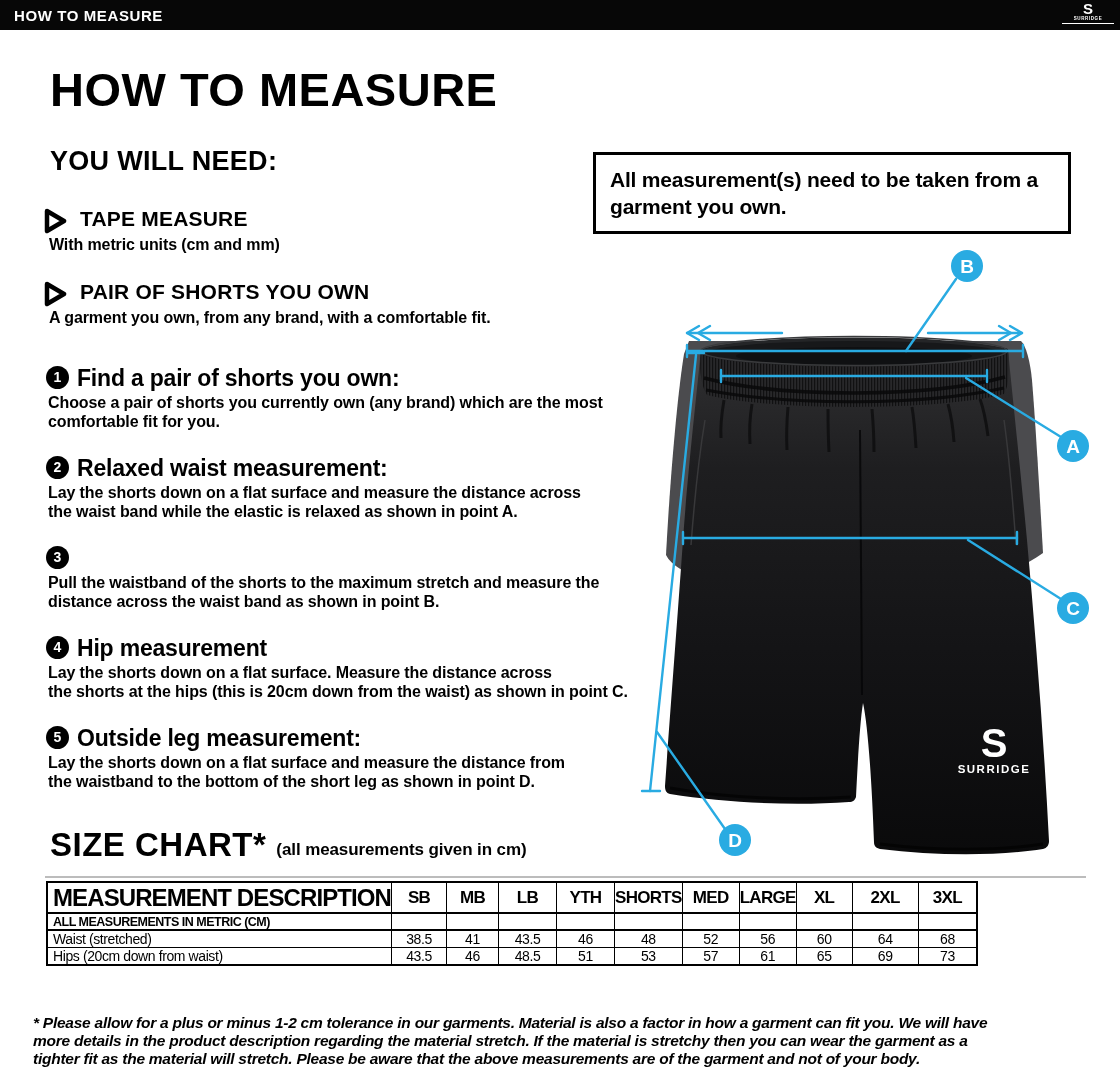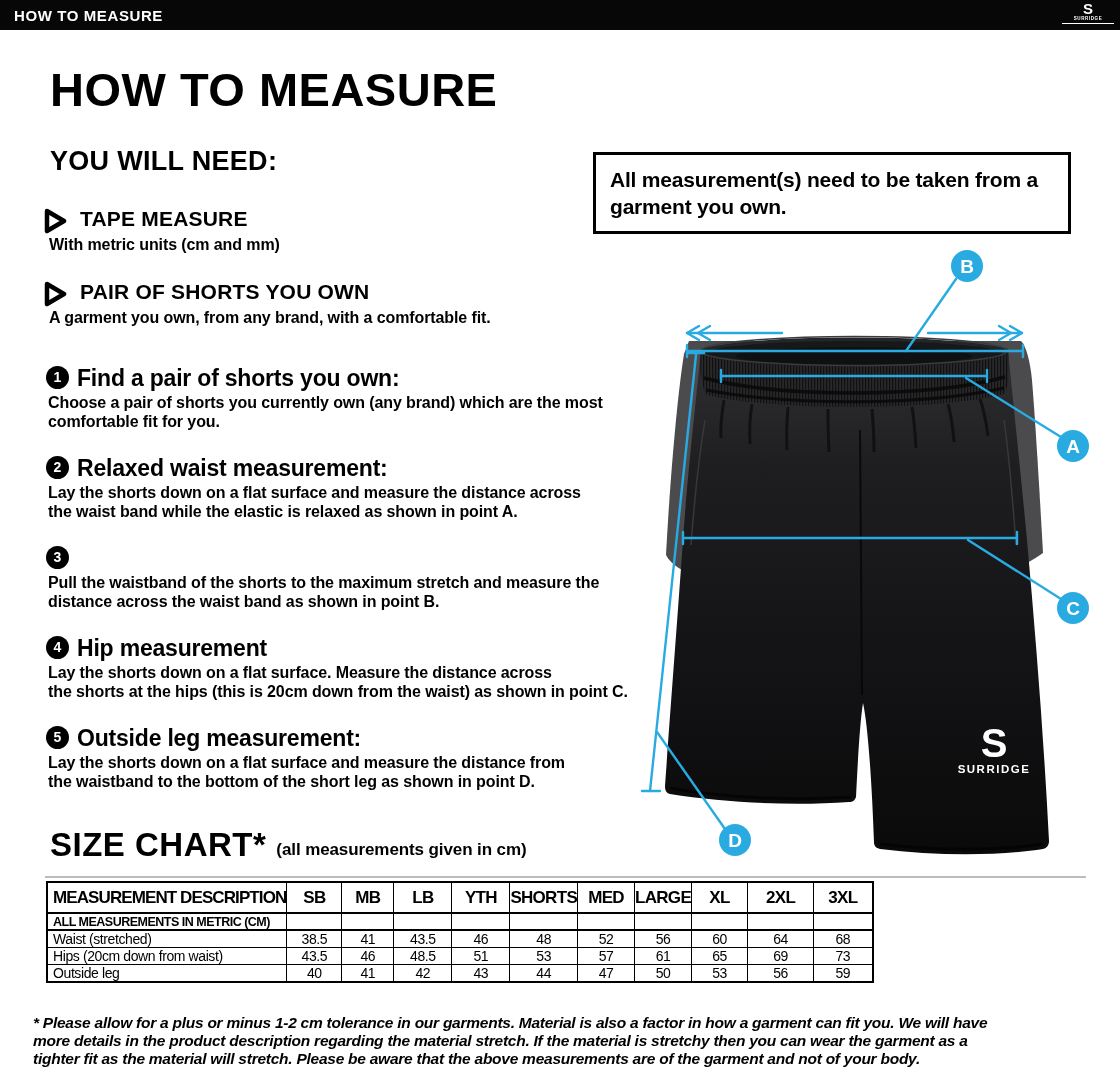--- a/index.html
+++ b/index.html
@@ -32,21 +32,21 @@
   .sc-head{left:50px;top:826px;display:flex;align-items:flex-end;}
   .sc-title{font-size:33px;font-weight:700;letter-spacing:.5px;}
   .sc-sub{font-size:17px;font-weight:700;margin-left:10px;padding-bottom:4px;letter-spacing:-.1px;}
 
   .rule{left:45px;top:876px;width:1041px;height:2px;background:#bcbcbc;}
 
   table.sizes{position:absolute;left:46px;top:881px;border-collapse:collapse;table-layout:fixed;
               border:2px solid #000;background:#fff;}
   table.sizes th,table.sizes td{border:1px solid #000;padding:0;overflow:hidden;white-space:nowrap;}
   table.sizes thead th{height:29px;font-size:17px;font-weight:700;letter-spacing:-.7px;text-align:center;border-bottom:2px solid #000;}
-  table.sizes thead th.first{font-size:17px;text-align:left;padding-left:5px;letter-spacing:-.9px;}
+  table.sizes thead th.first{font-size:24px;text-align:left;padding-left:5px;letter-spacing:-.9px;}
   table.sizes tr.metric td{height:15px;font-size:12.5px;font-weight:700;letter-spacing:-.5px;border-bottom:2px solid #000;}
   table.sizes tr.metric td.first{text-align:left;padding-left:5px;}
   table.sizes tbody td{height:16px;font-size:14px;font-weight:400;letter-spacing:-.4px;text-align:center;}
   table.sizes tbody td.first{text-align:left;padding-left:5px;}
 
   .footer{left:33px;top:1014px;width:1062px;font-size:15.5px;font-weight:700;font-style:italic;
           line-height:18px;letter-spacing:-.25px;}
   .footer div{white-space:nowrap;}
 
   .diagram-svg{position:absolute;left:610px;top:240px;width:500px;height:625px;}
@@ -277,33 +277,20 @@
         <td>46</td>
         <td>48.5</td>
         <td>51</td>
         <td>53</td>
         <td>57</td>
         <td>61</td>
         <td>65</td>
         <td>69</td>
         <td>73</td>
       </tr>
-      <tr>
-        <td class="first">Outside leg</td>
-        <td>40</td>
-        <td>41</td>
-        <td>42</td>
-        <td>43</td>
-        <td>44</td>
-        <td>47</td>
-        <td>50</td>
-        <td>53</td>
-        <td>56</td>
-        <td>59</td>
-      </tr>
     </tbody>
   </table>
 
   <div class="abs footer">
     <div>* Please allow for a plus or minus 1-2 cm tolerance in our garments. Material is also a factor in how a garment can fit you. We will have</div>
     <div>more details in the product description regarding the material stretch.  If the material is stretchy then you can wear the garment as a</div>
     <div>tighter fit as the material will stretch.  Please be aware that the above measurements are of the garment and not of your body.</div>
   </div>
 
 </div>

